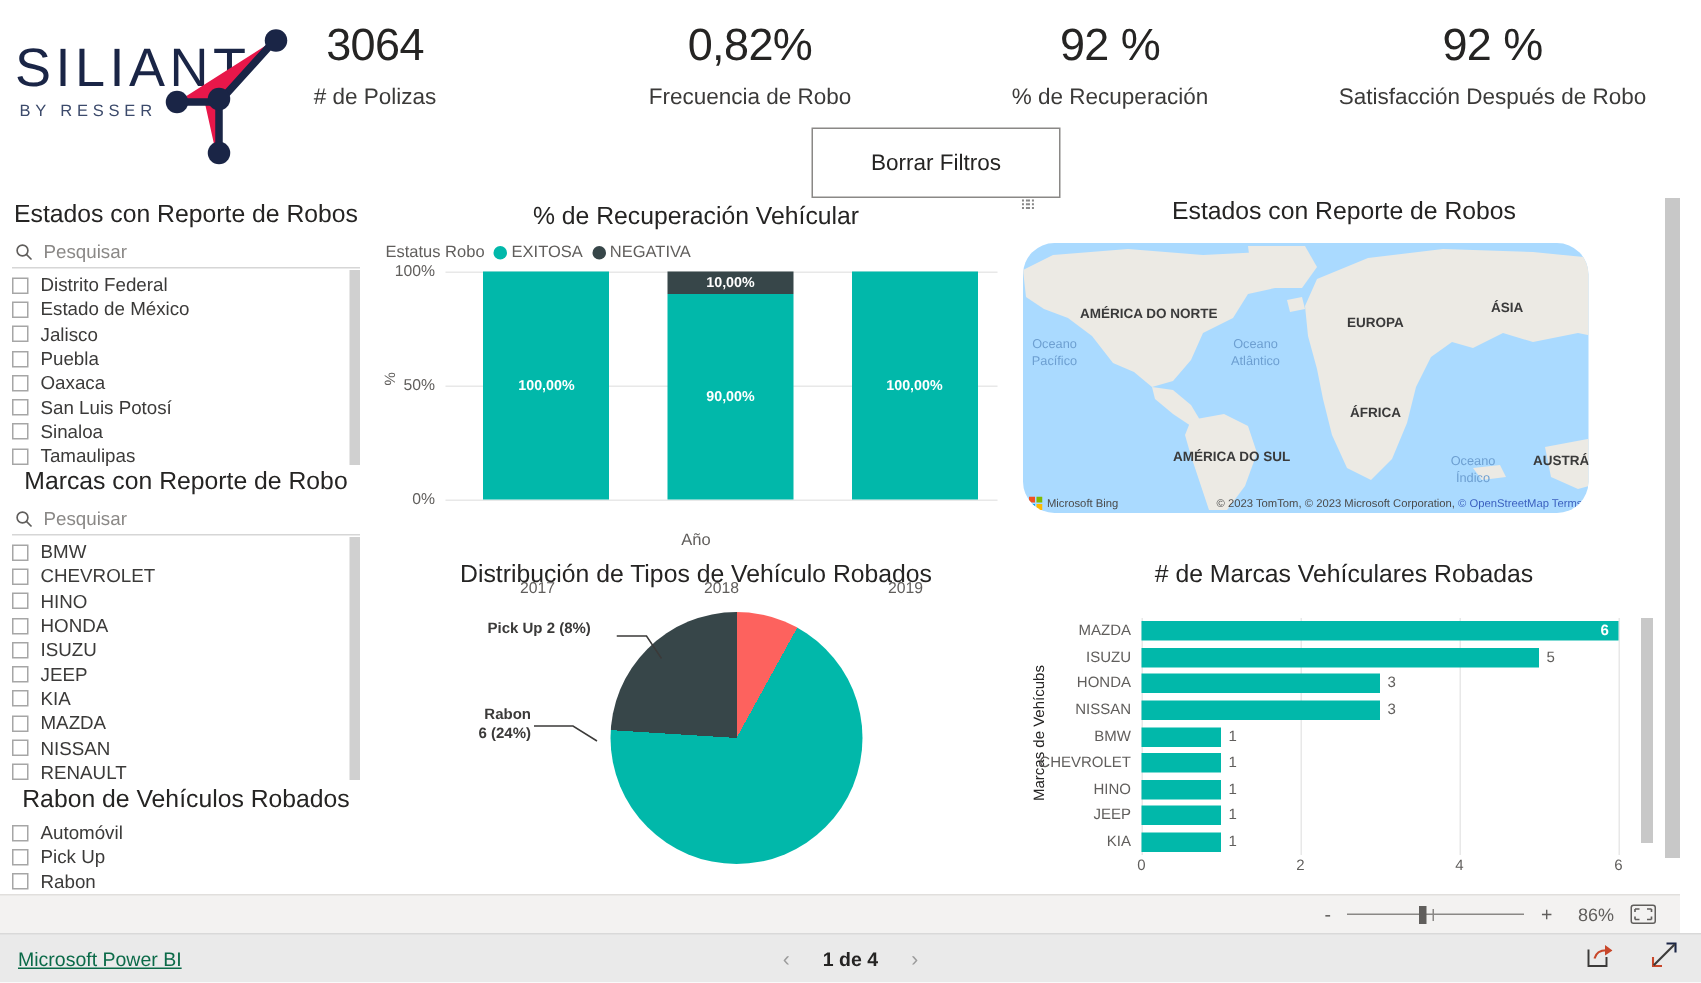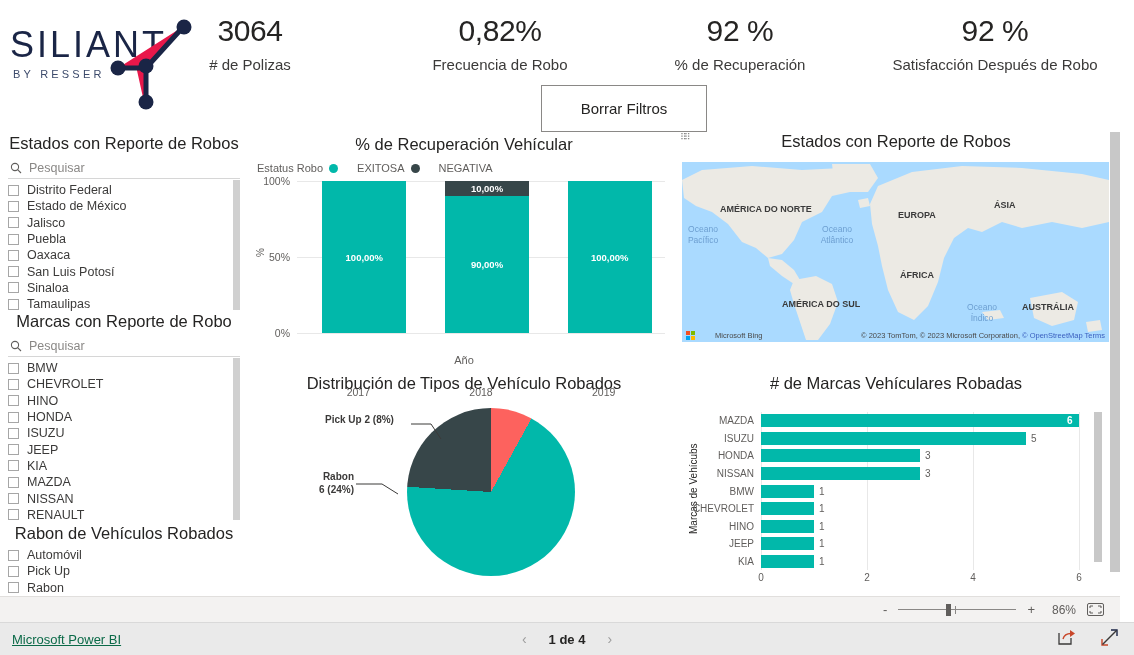--- a/index.html
+++ b/index.html
@@ -58,44 +58,44 @@
   #slicer1 .opt-list { height:132px; }
   #slicer2 .opt-list { height:165px; }
   #slicer3 .opt-list { height:52px; }
 
   
   #colchart { position:absolute; left:248px; top:132px; width:432px; height:242px; }
   #colchart .vtitle { padding-top:3px; }
   .legend { display:flex; align-items:center; gap:6px; font-size:11px; color:#605e5c;
      margin:8px 0 0 9px; }
   .legend .dot { width:9px; height:9px; border-radius:50%; display:inline-block; }
-  .legend .li { display:flex; align-items:center; gap:19px; }
+  .legend .li { display:flex; align-items:center; gap:3px; }
   #plot { position:absolute; left:49px; top:49px; width:368px; height:152px; }
   .gl { position:absolute; left:0; width:100%; height:1px; background:#e8e8e8; }
   .ytick { position:absolute; right:100%; margin-right:7px; font-size:10.5px; color:#605e5c;
      transform:translateY(-50%); white-space:nowrap; }
   .col { position:absolute; bottom:0; width:84px; }
   .seg { position:relative; width:100%; display:flex; align-items:center; justify-content:center;
      font-size:9.5px; font-weight:bold; color:#fff; }
   .xlab { position:absolute; top:205px; font-size:10.5px; color:#605e5c; text-align:center; width:72px; }
   #axtitle { position:absolute; left:0; top:222px; width:100%; text-align:center; font-size:11px; color:#605e5c; }
   #ylab-rot { position:absolute; left:7px; top:125px; font-size:10px; color:#605e5c;
      transform:rotate(-90deg); transform-origin:left top; white-space:nowrap; }
 
   
   #mapvis { position:absolute; left:680px; top:132px; width:432px; height:242px; }
   #map-handle { position:absolute; left:4px; top:0px; font-size:9px; color:#888; letter-spacing:1px; }
-  #mapbox { position:absolute; left:2px; top:30px; width:427px; height:180px;
-     background:#aadaff; overflow:hidden; }
+  #mapbox { position:absolute; left:2px; top:30px; width:377px; height:180px;
+     background:#aadaff; overflow:hidden;border-radius:21px; }
   .mlabel { position:absolute; font-size:9px; font-weight:bold; color:#3a3a3a; white-space:nowrap; }
   .mocean { position:absolute; font-size:8.5px; color:#6d9fd1; white-space:nowrap; text-align:center; line-height:1.25; }
   #attrib { position:absolute; right:4px; bottom:2px; font-size:7.5px; color:#4a4a4a; white-space:nowrap; }
   #attrib a { color:#3a5fbf; }
   #bingmark { position:absolute; left:4px; bottom:2px; font-size:7.5px; color:#4a4a4a;
-     display:flex; gap:20px; }
+     display:flex; gap:3px; }
 
   
   #pievis { position:absolute; left:248px; top:374px; width:432px; height:228px; }
   #pie { position:absolute; left:159px; top:34px; width:168px; height:168px; border-radius:50%; }
   .plab { position:absolute; font-size:10px; font-weight:bold; color:#3b3a39; line-height:1.25; }
 
   
   #barvis { position:absolute; left:680px; top:374px; width:432px; height:228px; }
   #barplot { position:absolute; left:81px; top:38px; width:318px; height:158px; }
   .vgrid { position:absolute; top:0; width:1px; height:100%; background:#e8e8e8; }

